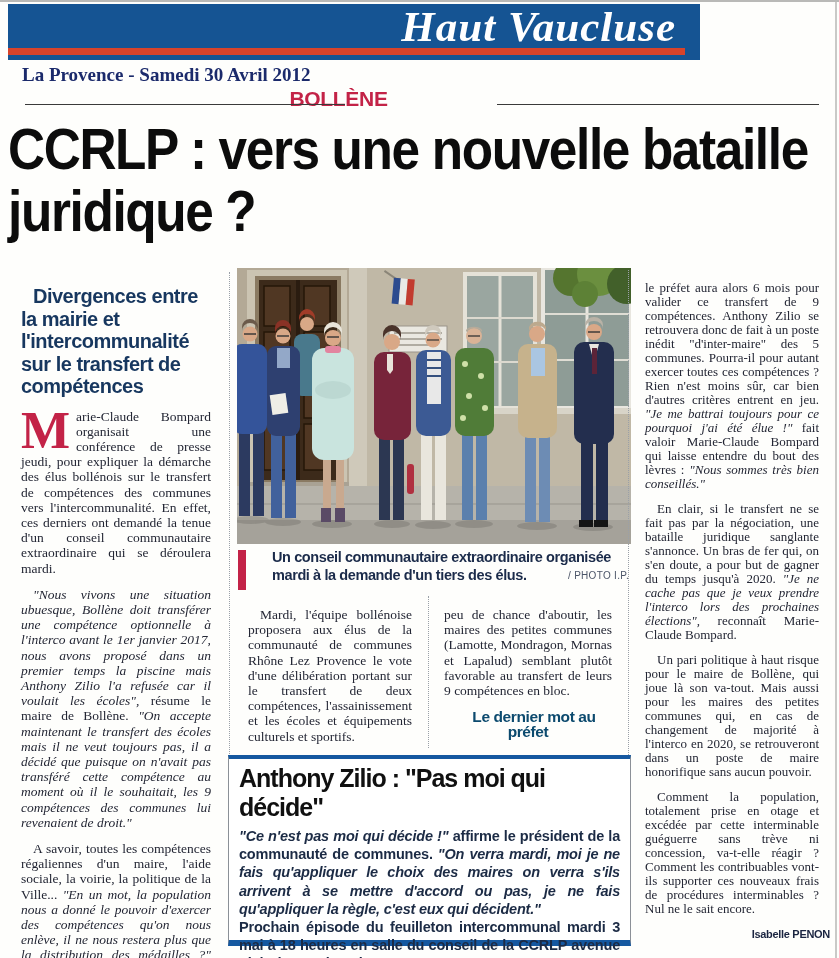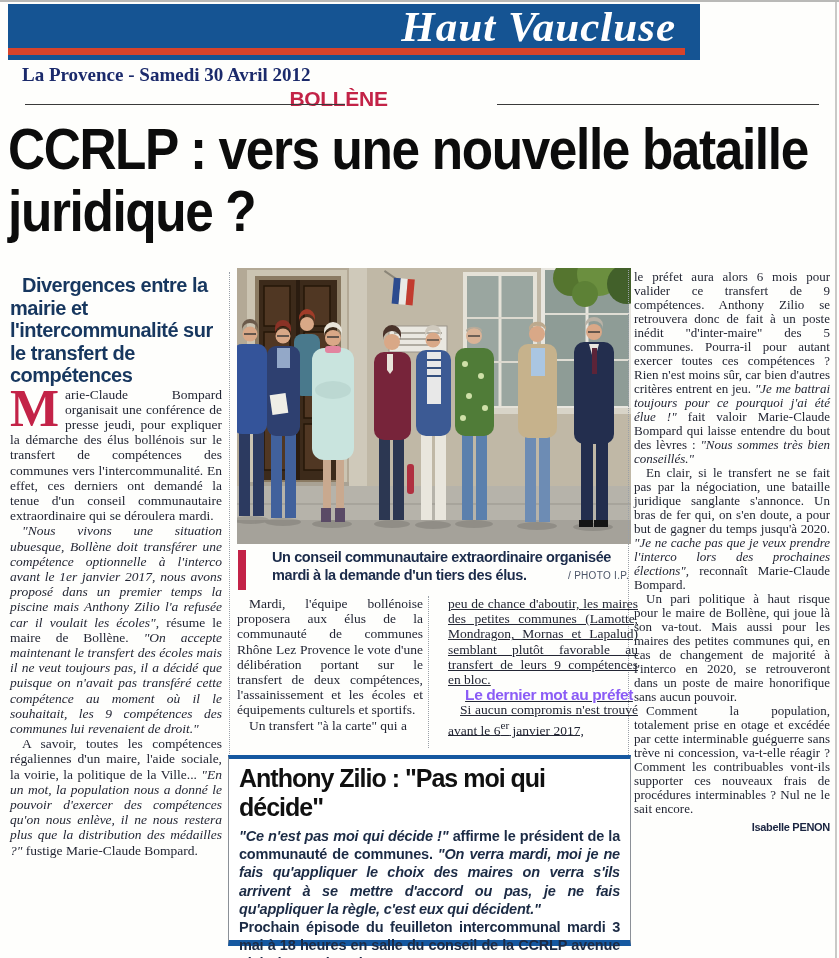--- a/index.html
+++ b/index.html
@@ -20,28 +20,28 @@
   .rule-left{left:25px;width:320px;}
   .rule-right{left:497px;width:322px;}
 
   
   .headline{position:absolute;left:8px;top:116px;width:920px;font-family:"Liberation Sans",sans-serif;
         font-weight:bold;font-size:57px;line-height:62px;color:#0c0c0c;letter-spacing:-1.5px;
         transform:scaleX(0.9);transform-origin:left top;}
 
   
   .col{position:absolute;text-align:justify;color:#232634;font-size:13.5px;line-height:15.2px;}
-  .col p{margin:0;text-indent:12px;}
+  .col p{margin:11px;text-indent:12px;}
   .col p.noind{text-indent:0;}
   .it{font-style:italic;}
   .standfirst{font-family:"Liberation Sans",sans-serif;font-weight:bold;color:#17375f;font-size:20px;
         line-height:22.5px;letter-spacing:-0.5px;text-align:left;margin:0 0 11px 0;text-indent:0;}
   .dropcap{float:left;color:#c32347;font-weight:bold;font-size:52px;line-height:40px;
         padding:2px 6px 0 0;font-family:"Liberation Serif",serif;}
-  .crosshead{font-family:"Liberation Sans",sans-serif;font-weight:bold;color:#8b5cf6;font-size:15.5px;
+  .crosshead{font-family:"Liberation Sans",sans-serif;font-weight:bold;color:#0c4a6e;font-size:15.5px;
         letter-spacing:-0.4px;text-align:center;margin:8px 0 3px 0;text-indent:0;}
   .col4{font-size:13px;line-height:14px;}
   .byline{display:block;text-align:right;font-family:"Liberation Sans",sans-serif;font-weight:bold;
         font-size:11px;color:#1a2440;margin-top:4px;letter-spacing:-0.3px;}
   .vsep{position:absolute;width:0;border-left:1px dotted #9aa0a8;}
 
   
   .photo{position:absolute;left:237px;top:266px;width:394px;height:276px;background:#b9b2a1;}
   .caption-row{position:absolute;left:237px;top:547px;width:394px;height:44px;}
   .caption-bar{position:absolute;left:1px;top:1px;width:8px;height:40px;background:#c32347;}
@@ -270,21 +270,21 @@
     <p class="noind"><span class="dropcap">M</span><span>arie-Claude Bompard organisait une conférence de presse jeudi, pour expliquer la démarche des élus bollénois sur le transfert de compétences des communes vers l'intercommunalité. En effet, ces derniers ont demandé la tenue d'un conseil communautaire extraordinaire qui se déroulera mardi.</span></p>
     <p><span class="it">"Nous vivons une situation ubuesque, Bollène doit transférer une compétence optionnelle à l'interco avant le 1er janvier 2017, nous avons proposé dans un premier temps la piscine mais Anthony Zilio l'a refusée car il voulait les écoles", </span><span>résume le maire de Bollène. </span><span class="it">"On accepte maintenant le transfert des écoles mais il ne veut toujours pas, il a décidé que puisque on n'avait pas transféré cette compétence au moment où il le souhaitait, les 9 compétences des communes lui revenaient de droit."</span></p>
     <p><span>A savoir, toutes les compétences régaliennes d'un maire, l'aide sociale, la voirie, la politique de la Ville... </span><span class="it">"En un mot, la population nous a donné le pouvoir d'exercer des compétences qu'on nous enlève, il ne nous restera plus que la distribution des médailles ?" </span><span>fustige Marie-Claude Bompard.</span></p>
   </div>
 
   <div class="col" style="left:237px;top:594px;width:186px;height:158px;overflow:hidden;">
     <p>Mardi, l'équipe bollénoise proposera aux élus de la communauté de communes Rhône Lez Provence le vote d'une délibération portant sur le transfert de deux compétences, l'assainissement et les écoles et équipements culturels et sportifs.</p>
     <p>Un transfert "à la carte" qui a</p>
   </div>
 
-  <div class="col" style="left:448px;top:594px;width:190px;height:158px;overflow:hidden;text-decoration:underline;">
+  <div class="col" style="left:433px;top:594px;width:190px;height:158px;overflow:hidden;">
     <p class="noind">peu de chance d'aboutir, les maires des petites communes (Lamotte, Mondragon, Mornas et Lapalud) semblant plutôt favorable au transfert de leurs 9 compétences en bloc.</p>
     <p class="crosshead">Le dernier mot au préfet</p>
     <p><span>Si aucun compromis n'est trouvé avant le 6</span><sup>er</sup><span> janvier 2017,</span></p>
   </div>
 
   <div class="col col4" style="left:634px;top:268px;width:196px;">
     <p class="noind"><span>le préfet aura alors 6 mois pour valider ce transfert de 9 compétences. Anthony Zilio se retrouvera donc de fait à un poste inédit "d'inter-maire" des 5 communes. Pourra-il pour autant exercer toutes ces compétences ? Rien n'est moins sûr, car bien d'autres critères entrent en jeu. </span><span class="it">"Je me battrai toujours pour ce pourquoi j'ai été élue !" </span><span>fait valoir Marie-Claude Bompard qui laisse entendre du bout des lèvres : </span><span class="it">"Nous sommes très bien conseillés."</span></p>
     <p><span>En clair, si le transfert ne se fait pas par la négociation, une bataille juridique sanglante s'annonce. Un bras de fer qui, on s'en doute, a pour but de gagner du temps jusqu'à 2020. </span><span class="it">"Je ne cache pas que je veux prendre l'interco lors des prochaines élections", </span><span>reconnaît Marie-Claude Bompard.</span></p>
     <p>Un pari politique à haut risque pour le maire de Bollène, qui joue là son va-tout. Mais aussi pour les maires des petites communes qui, en cas de changement de majorité à l'interco en 2020, se retrouveront dans un poste de maire honorifique sans aucun pouvoir.</p>
     <p>Comment la population, totalement prise en otage et excédée par cette interminable guéguerre sans trève ni concession, va-t-elle réagir ? Comment les contribuables vont-ils supporter ces nouveaux frais de procédures interminables ? Nul ne le sait encore.</p>

